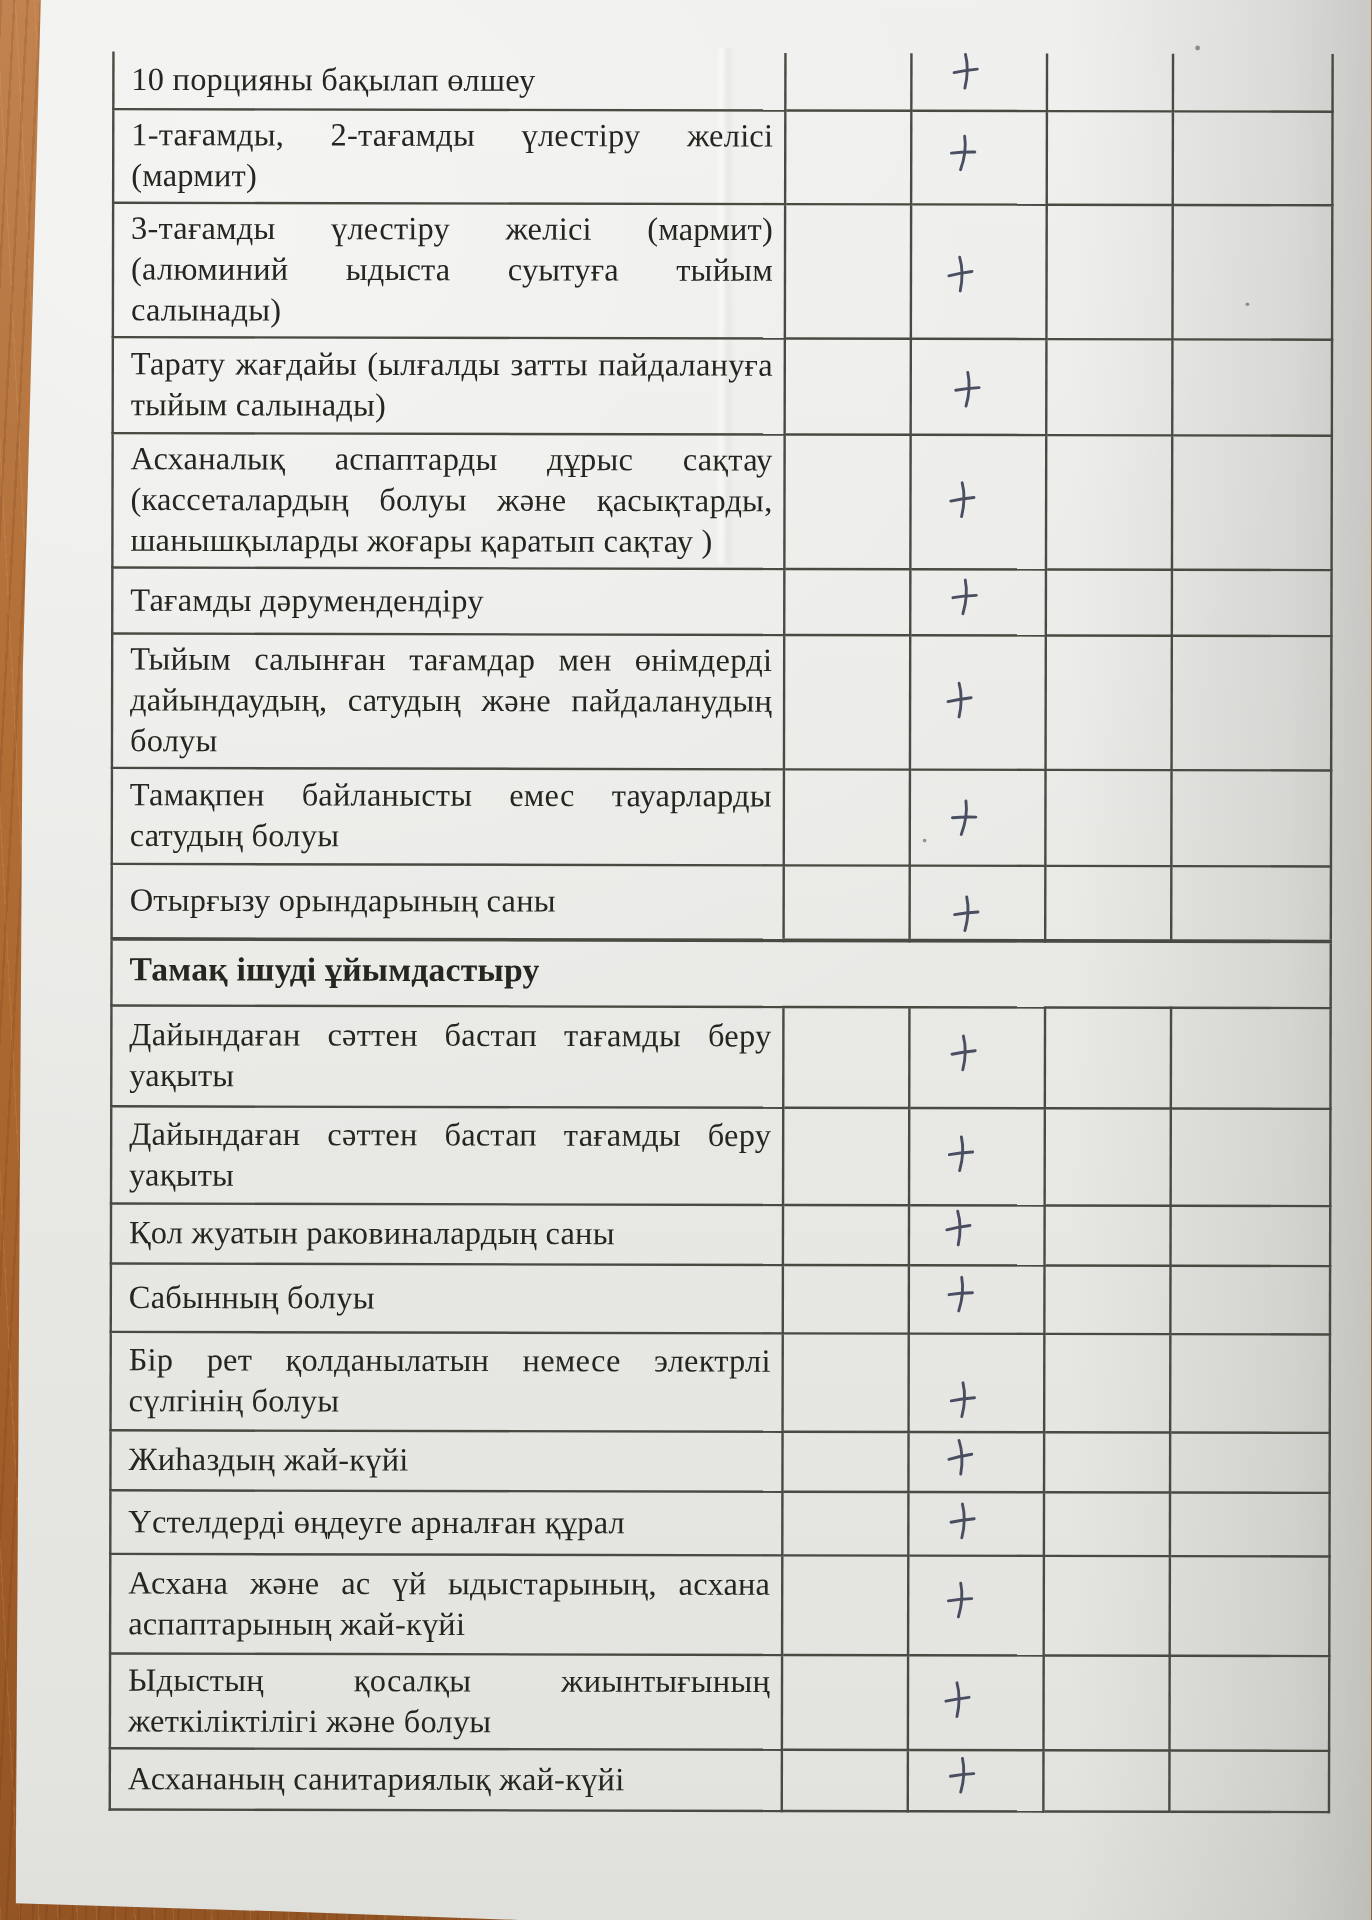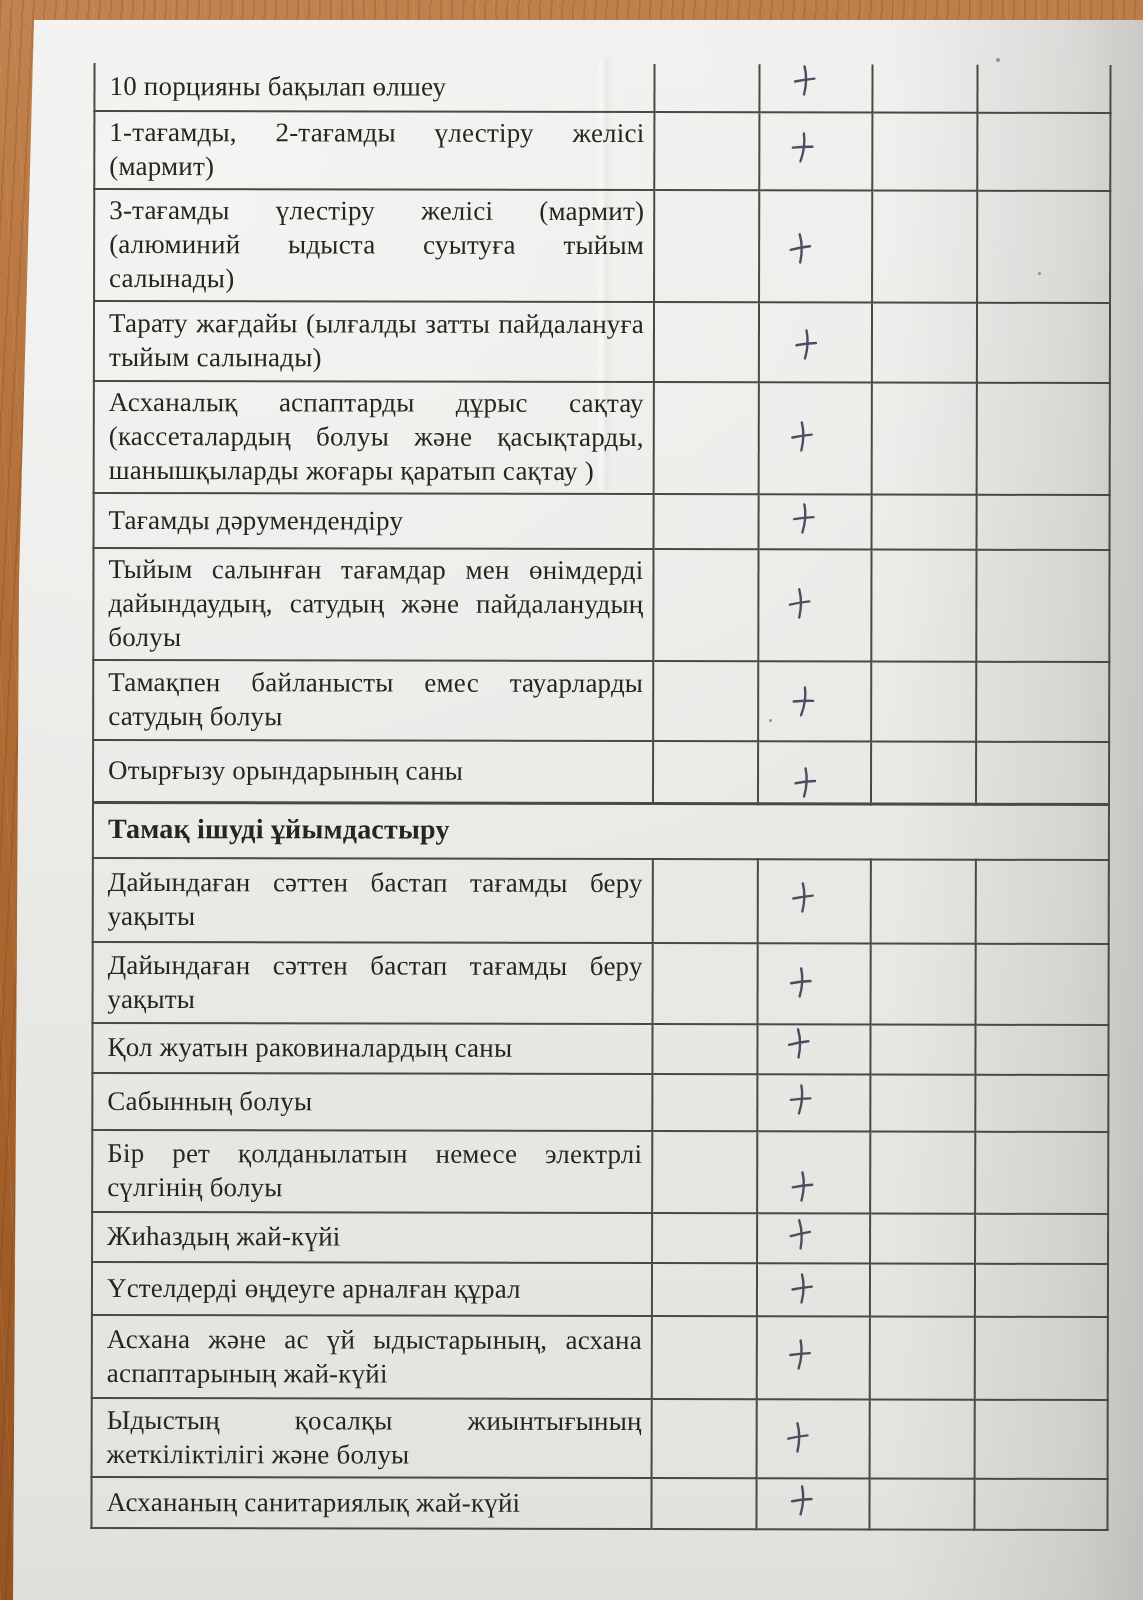--- a/index.html
+++ b/index.html
@@ -19,21 +19,20 @@
   }
   
   .paper{
     position:absolute;inset:0;
     clip-path:polygon(34px 0, 1143px 0, 1143px 1600px, 432px 1600px, 238px 1593px, 13px 1586px, 19px 560px);
     background:
       radial-gradient(130% 80% at 18% 12%, rgba(255,255,255,.38), rgba(255,255,255,0) 62%),
       linear-gradient(90deg, rgba(0,0,0,0) 78%, rgba(90,90,85,.14) 94%, rgba(70,70,65,.22) 100%),
       linear-gradient(180deg,#eeeeec 0%, #e9e9e6 50%, #e3e3df 92%, #dfdfdb 100%);
     filter:drop-shadow(-5px 4px 5px rgba(55,28,8,.55));
-    margin-top:20px;
   }
   
   .crease{
     position:absolute;left:596px;top:40px;width:16px;height:430px;
     background:linear-gradient(90deg, rgba(255,255,255,0), rgba(255,255,255,.55), rgba(205,205,200,.25), rgba(255,255,255,0));
     filter:blur(1px);
   }
   .speck{position:absolute;border-radius:50%;background:rgba(70,70,70,.55);}
   
   .tbl{

